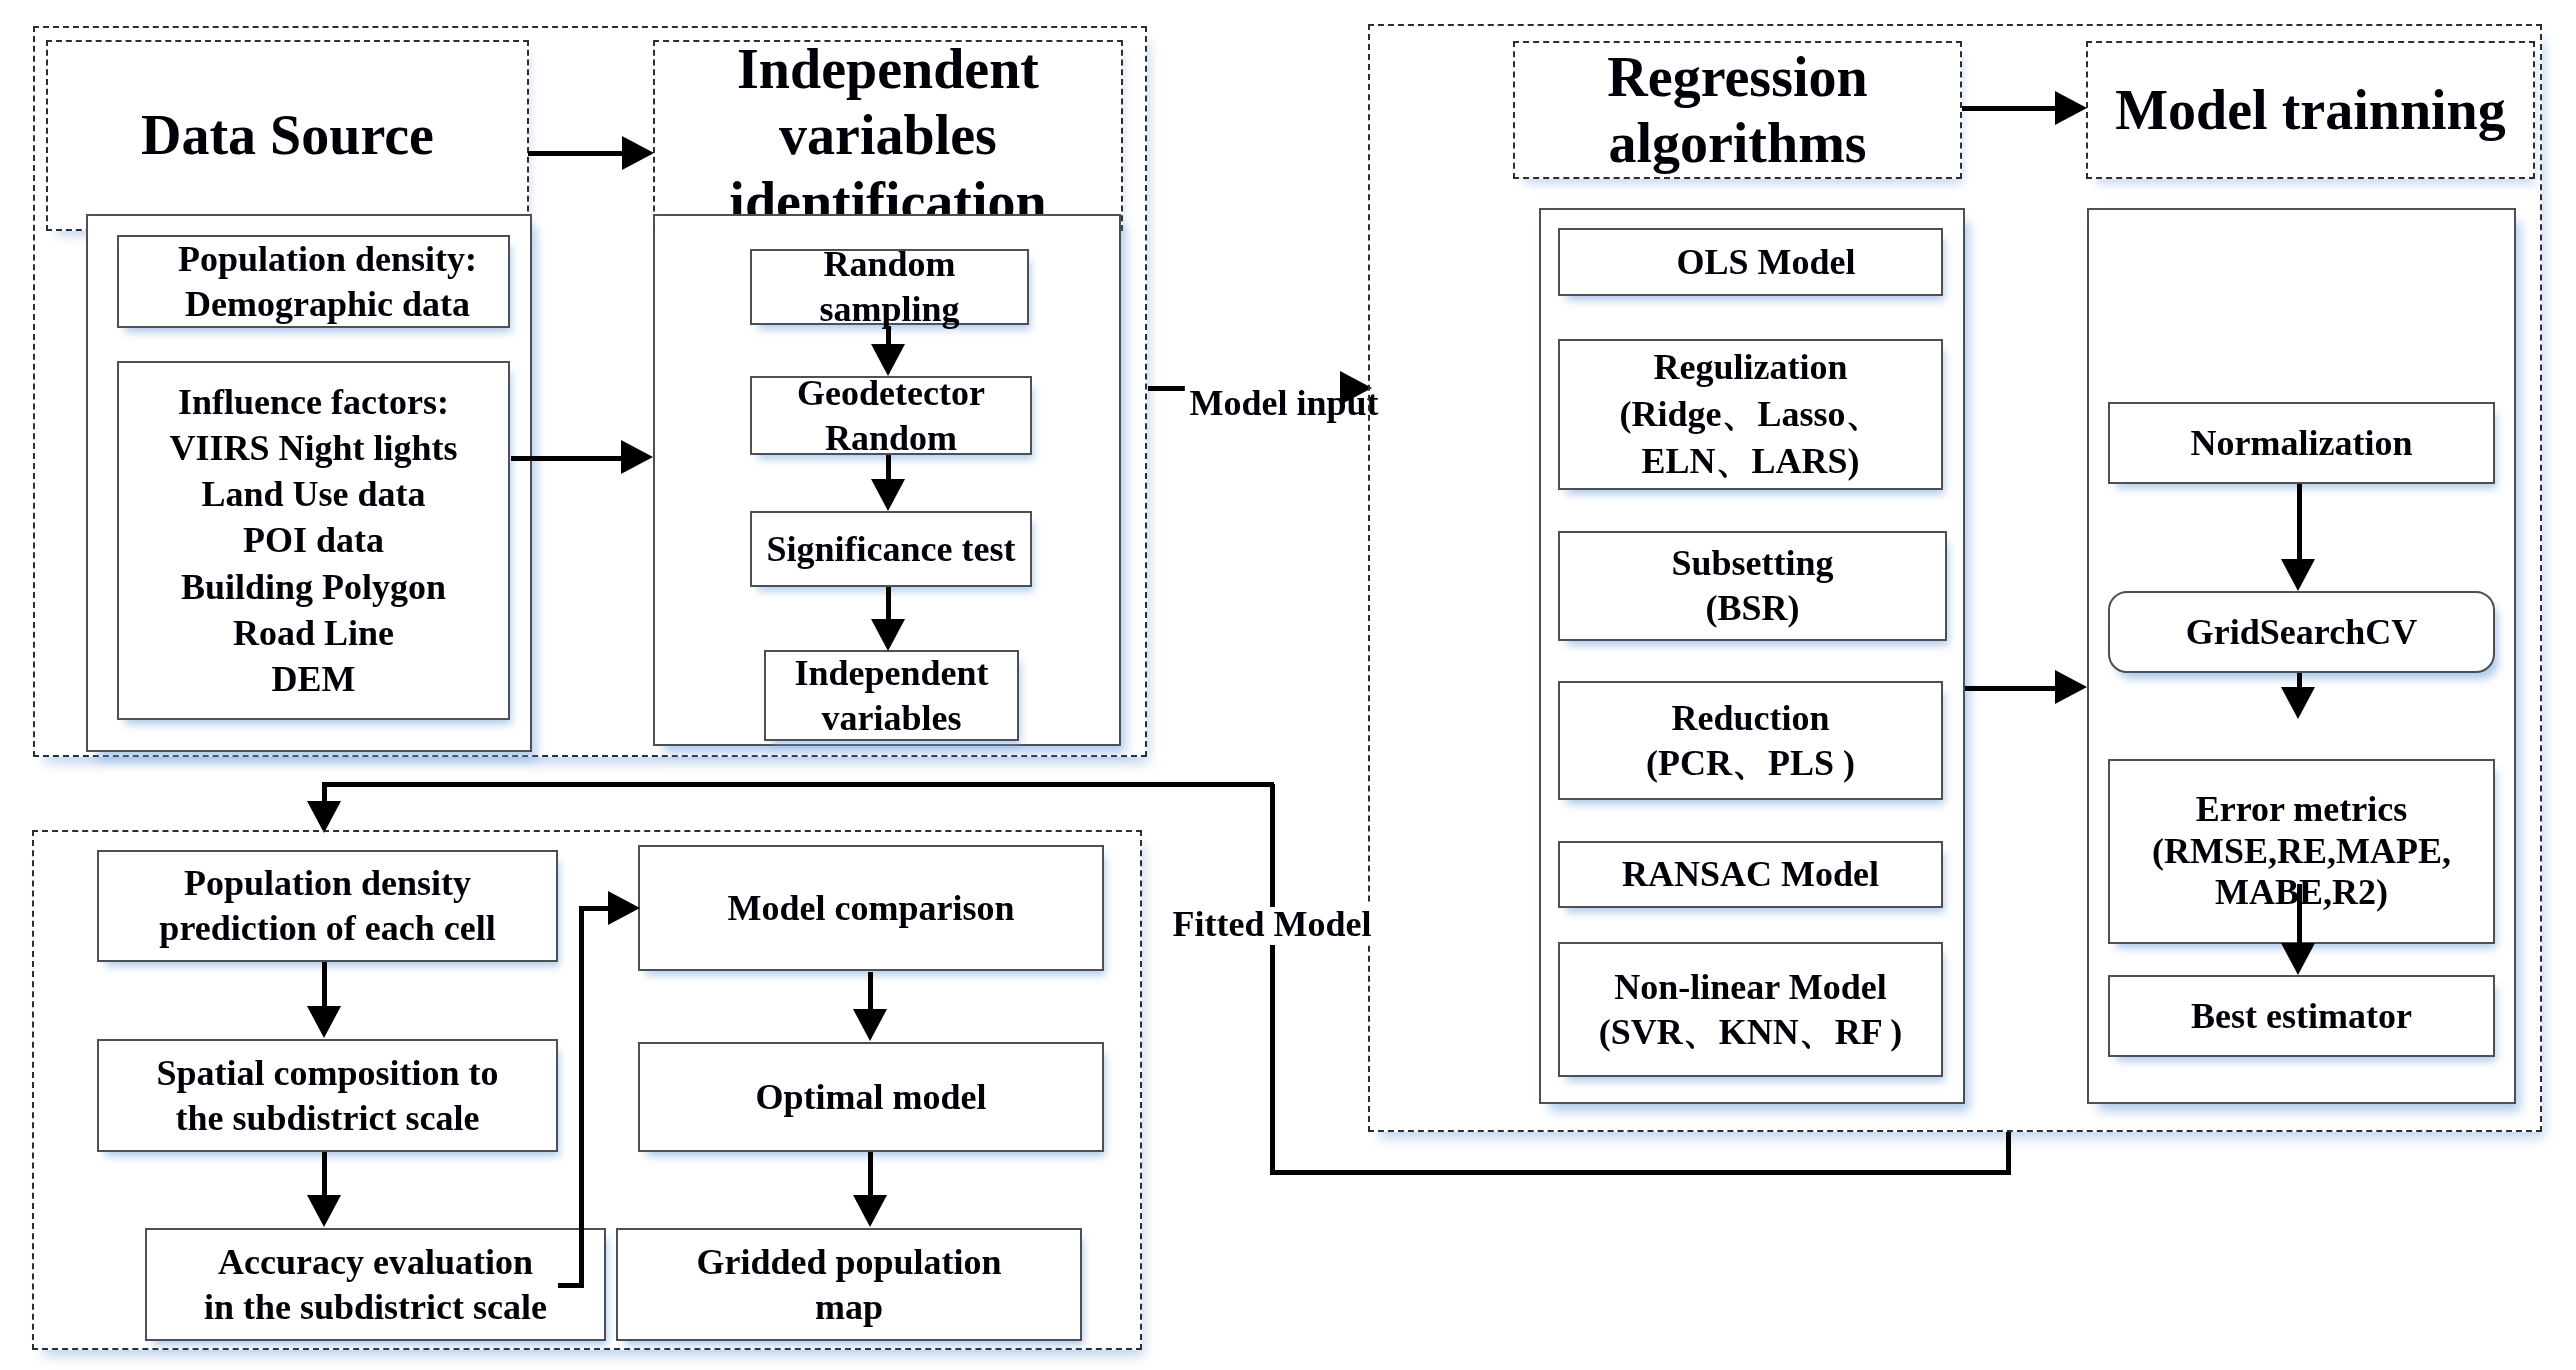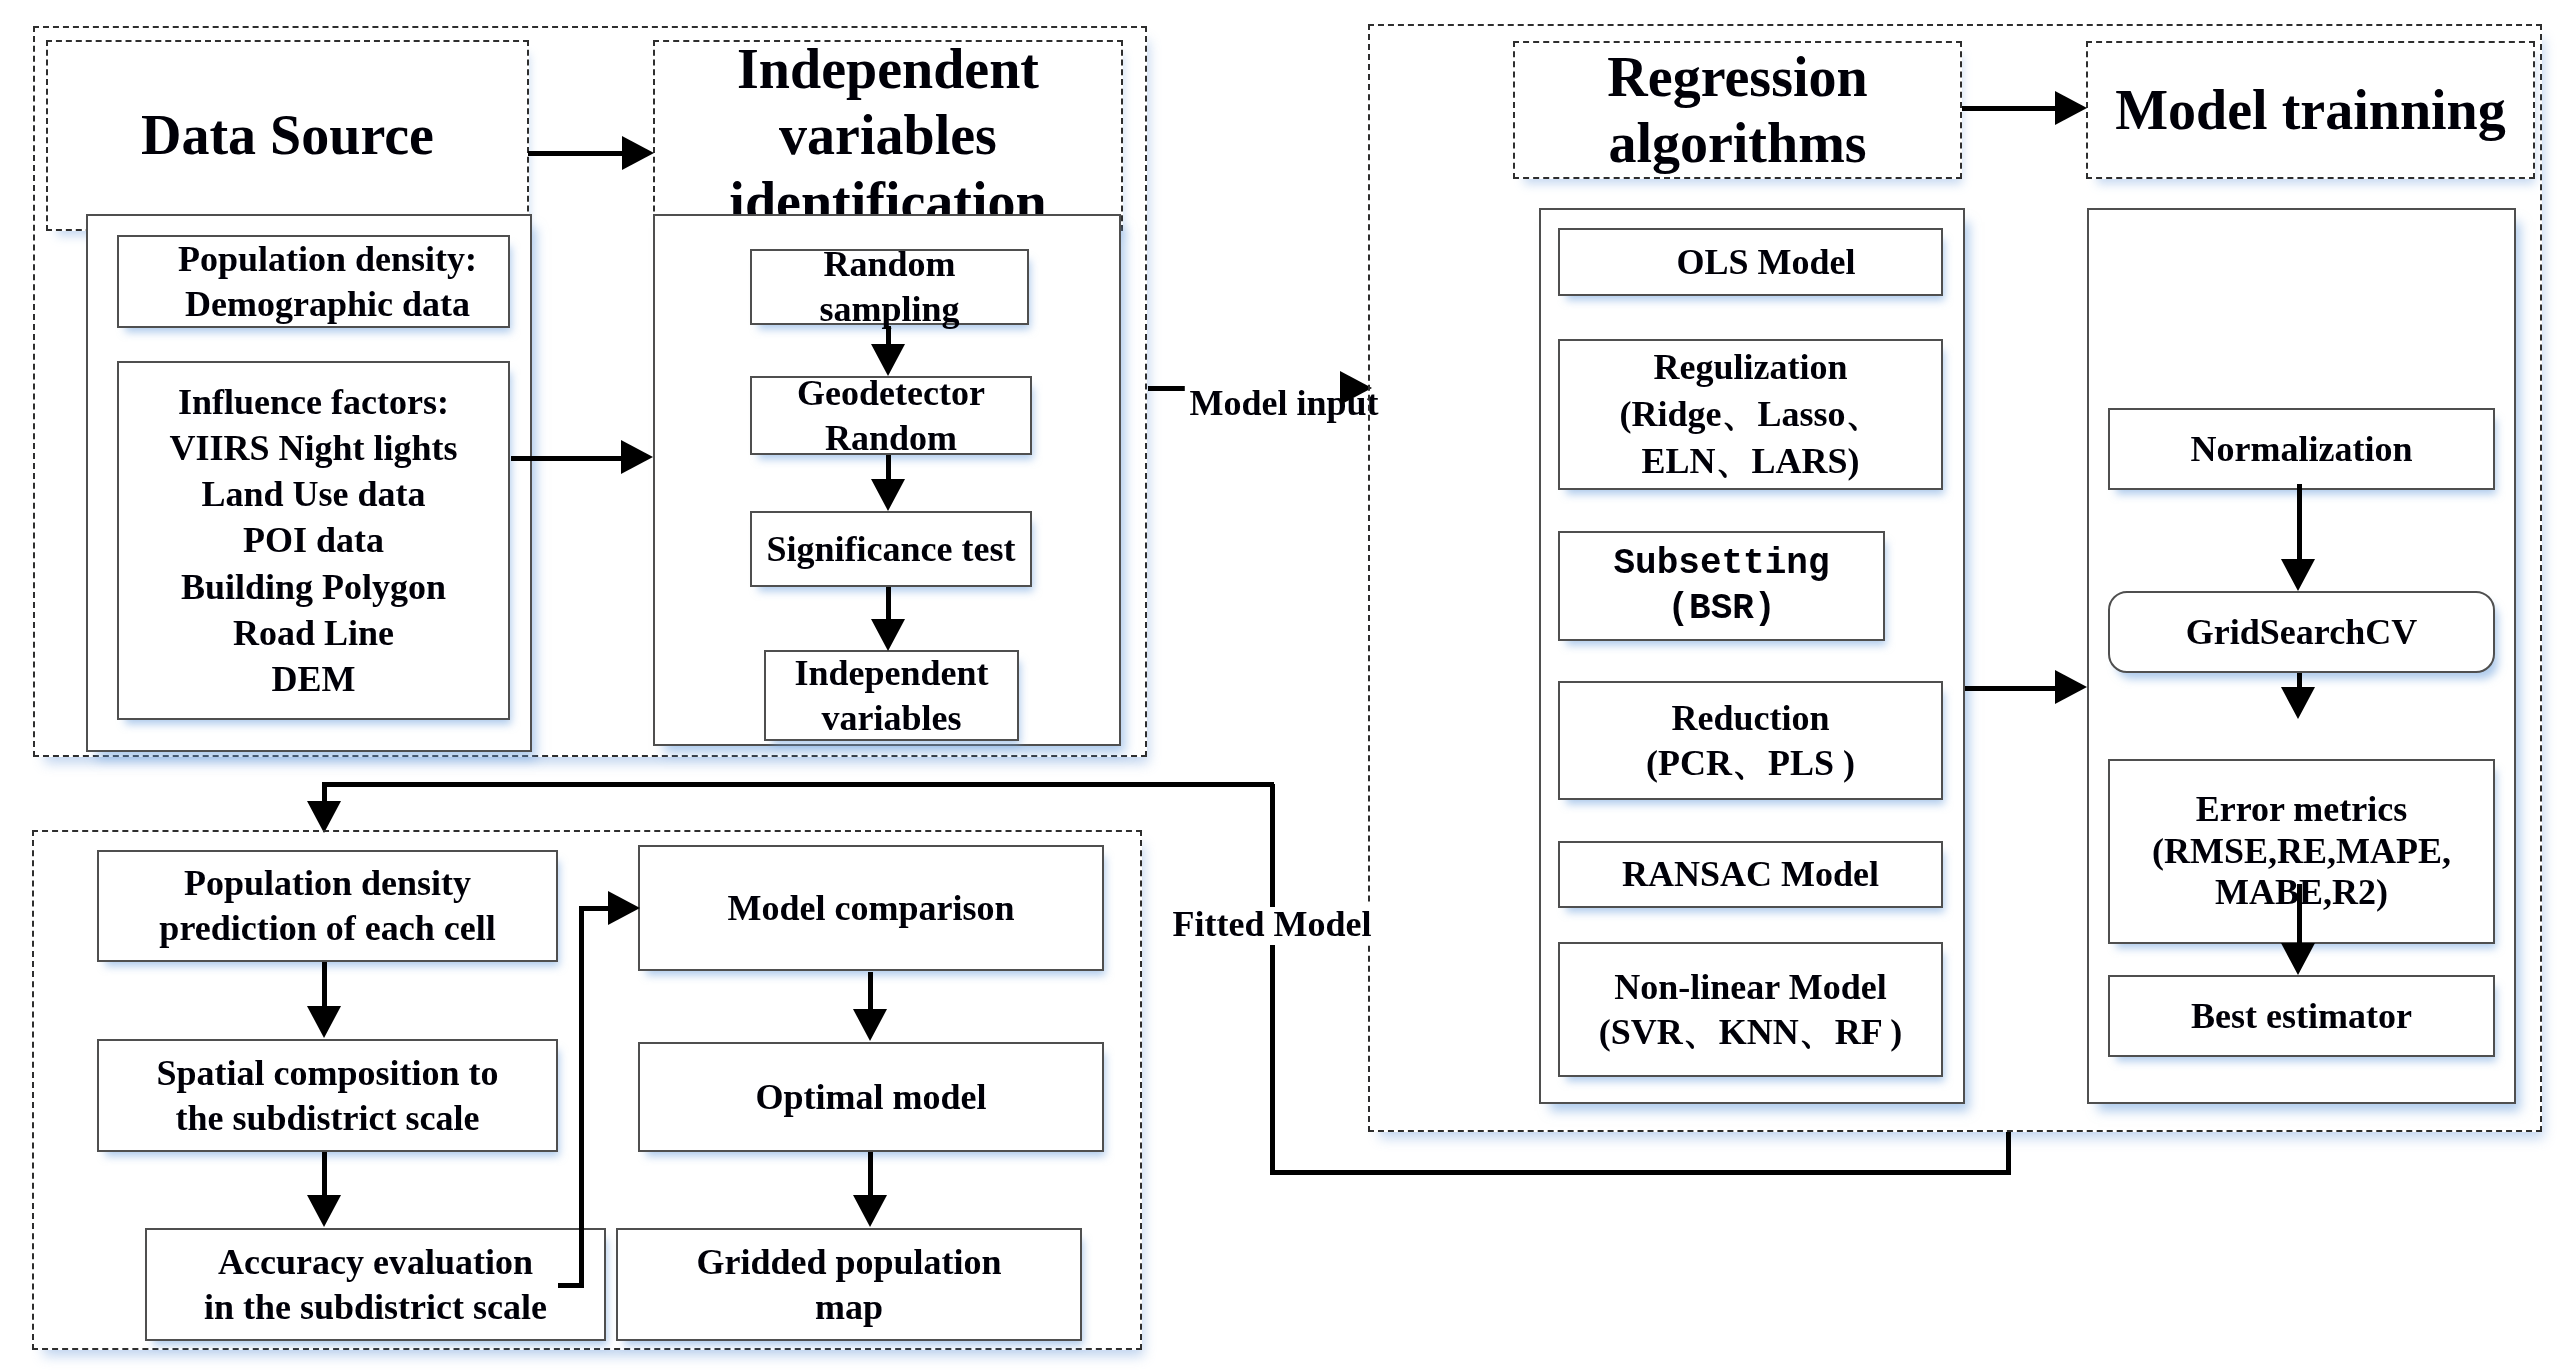--- a/index.html
+++ b/index.html
@@ -85,30 +85,30 @@
 </div>
 
 <div class="abs ln" style="left:1962px;top:106px;width:96px;height:4.7px;"></div>
 <div class="abs ah-r" style="left:2055px;top:91px;"></div>
 
 <div class="abs cont" style="left:1539px;top:208px;width:426px;height:896px;"></div>
 <div class="abs box" style="left:1558px;top:228px;width:385px;height:68px;padding-left:31px;">OLS Model</div>
 <div class="abs box" style="left:1558px;top:339px;width:385px;height:151px;line-height:1.3;">Regulization
 (Ridge、Lasso、
 ELN、LARS)</div>
-<div class="abs box" style="left:1558px;top:531px;width:327px;height:110px;font-family:Liberation Mono, monospace;">Subsetting
+<div class="abs box" style="left:1558px;top:531px;width:389px;height:110px;">Subsetting
 (BSR)</div>
 <div class="abs box" style="left:1558px;top:681px;width:385px;height:119px;">Reduction
 (PCR、PLS )</div>
 <div class="abs box" style="left:1558px;top:841px;width:385px;height:67px;">RANSAC Model</div>
 <div class="abs box" style="left:1558px;top:942px;width:385px;height:135px;">Non-linear Model
 (SVR、KNN、RF )</div>
 
 <div class="abs cont" style="left:2087px;top:208px;width:429px;height:896px;"></div>
-<div class="abs box" style="left:2108px;top:402px;width:387px;height:82px;margin-top:6px;">Normalization</div>
+<div class="abs box" style="left:2108px;top:402px;width:387px;height:82px;">Normalization</div>
 <div class="abs box" style="left:2108px;top:591px;width:387px;height:82px;border-radius:19px;">GridSearchCV</div>
 <div class="abs box" style="left:2108px;top:719px;width:387px;height:185px;line-height:1.15;margin-top:40px;">Error metrics
 (RMSE,RE,MAPE,
 MABE,R2)</div>
 <div class="abs box" style="left:2108px;top:975px;width:387px;height:82px;">Best estimator</div>
 
 <div class="abs ln" style="left:2297px;top:484px;width:4.7px;height:76px;"></div>
 <div class="abs ah-d" style="left:2281px;top:559px;"></div>
 <div class="abs ln" style="left:2297px;top:673px;width:4.7px;height:16.4px;"></div>
 <div class="abs ah-d" style="left:2281px;top:687px;"></div>

